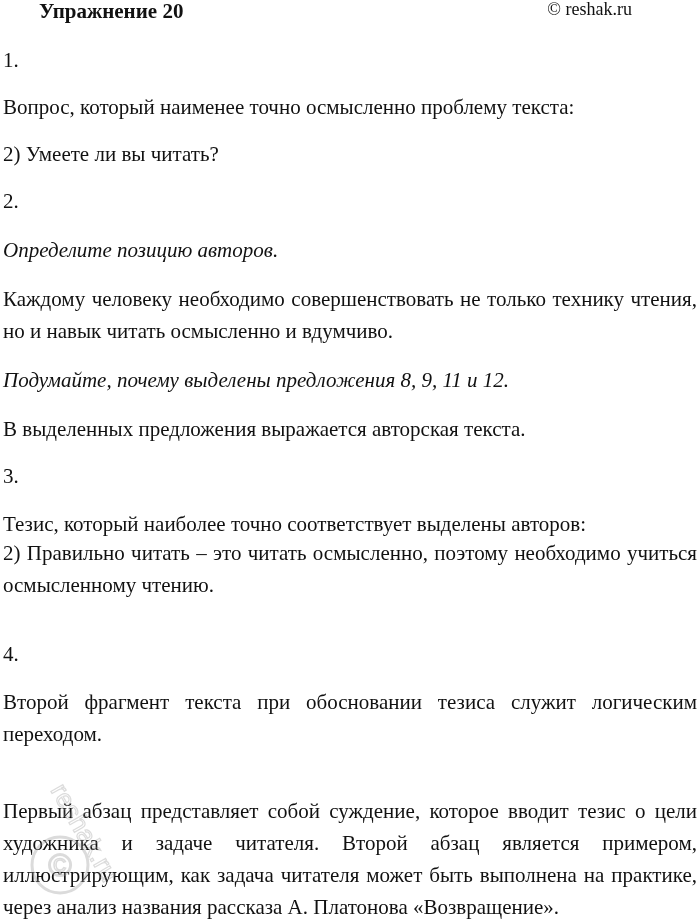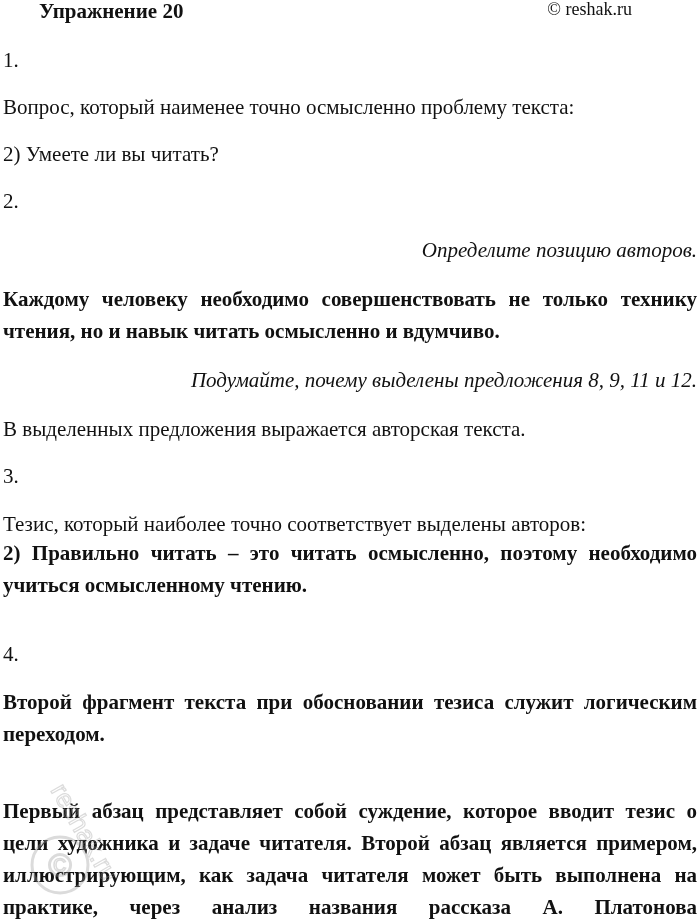--- a/index.html
+++ b/index.html
@@ -5,22 +5,22 @@
   html, body { margin:0; padding:0; background:#ffffff; }
   body {
     width:700px; height:919px; overflow:hidden; position:relative;
     font-family:"Liberation Serif", serif; color:#111;
     font-size:21px;
   }
   .header { position:absolute; top:0; left:0; width:600px; height:26px;margin-left:36px; }
   .title { position:absolute; left:3px; top:-1px; font-weight:bold; font-size:21px; }
   .copy { position:absolute; right:4px; top:-1px; font-size:18px; }
   .p { position:absolute; left:3px; width:694px; line-height:32px; margin:0; }
-  .just { text-align:justify; text-align-last:left;font-weight:bold; }
-  .it { font-style:italic;text-align:right; }
+  .just { text-align:justify; text-align-last:left; }
+  .it { font-style:italic; }
   .wm { position:absolute; left:20px; top:770px; width:130px; height:140px; opacity:0.35; pointer-events:none; }
 </style>
 </head>
 <body>
 
 <div class="header">
   <div class="title">Упражнение 20</div>
   <div class="copy">© reshak.ru</div>
 </div>
 

